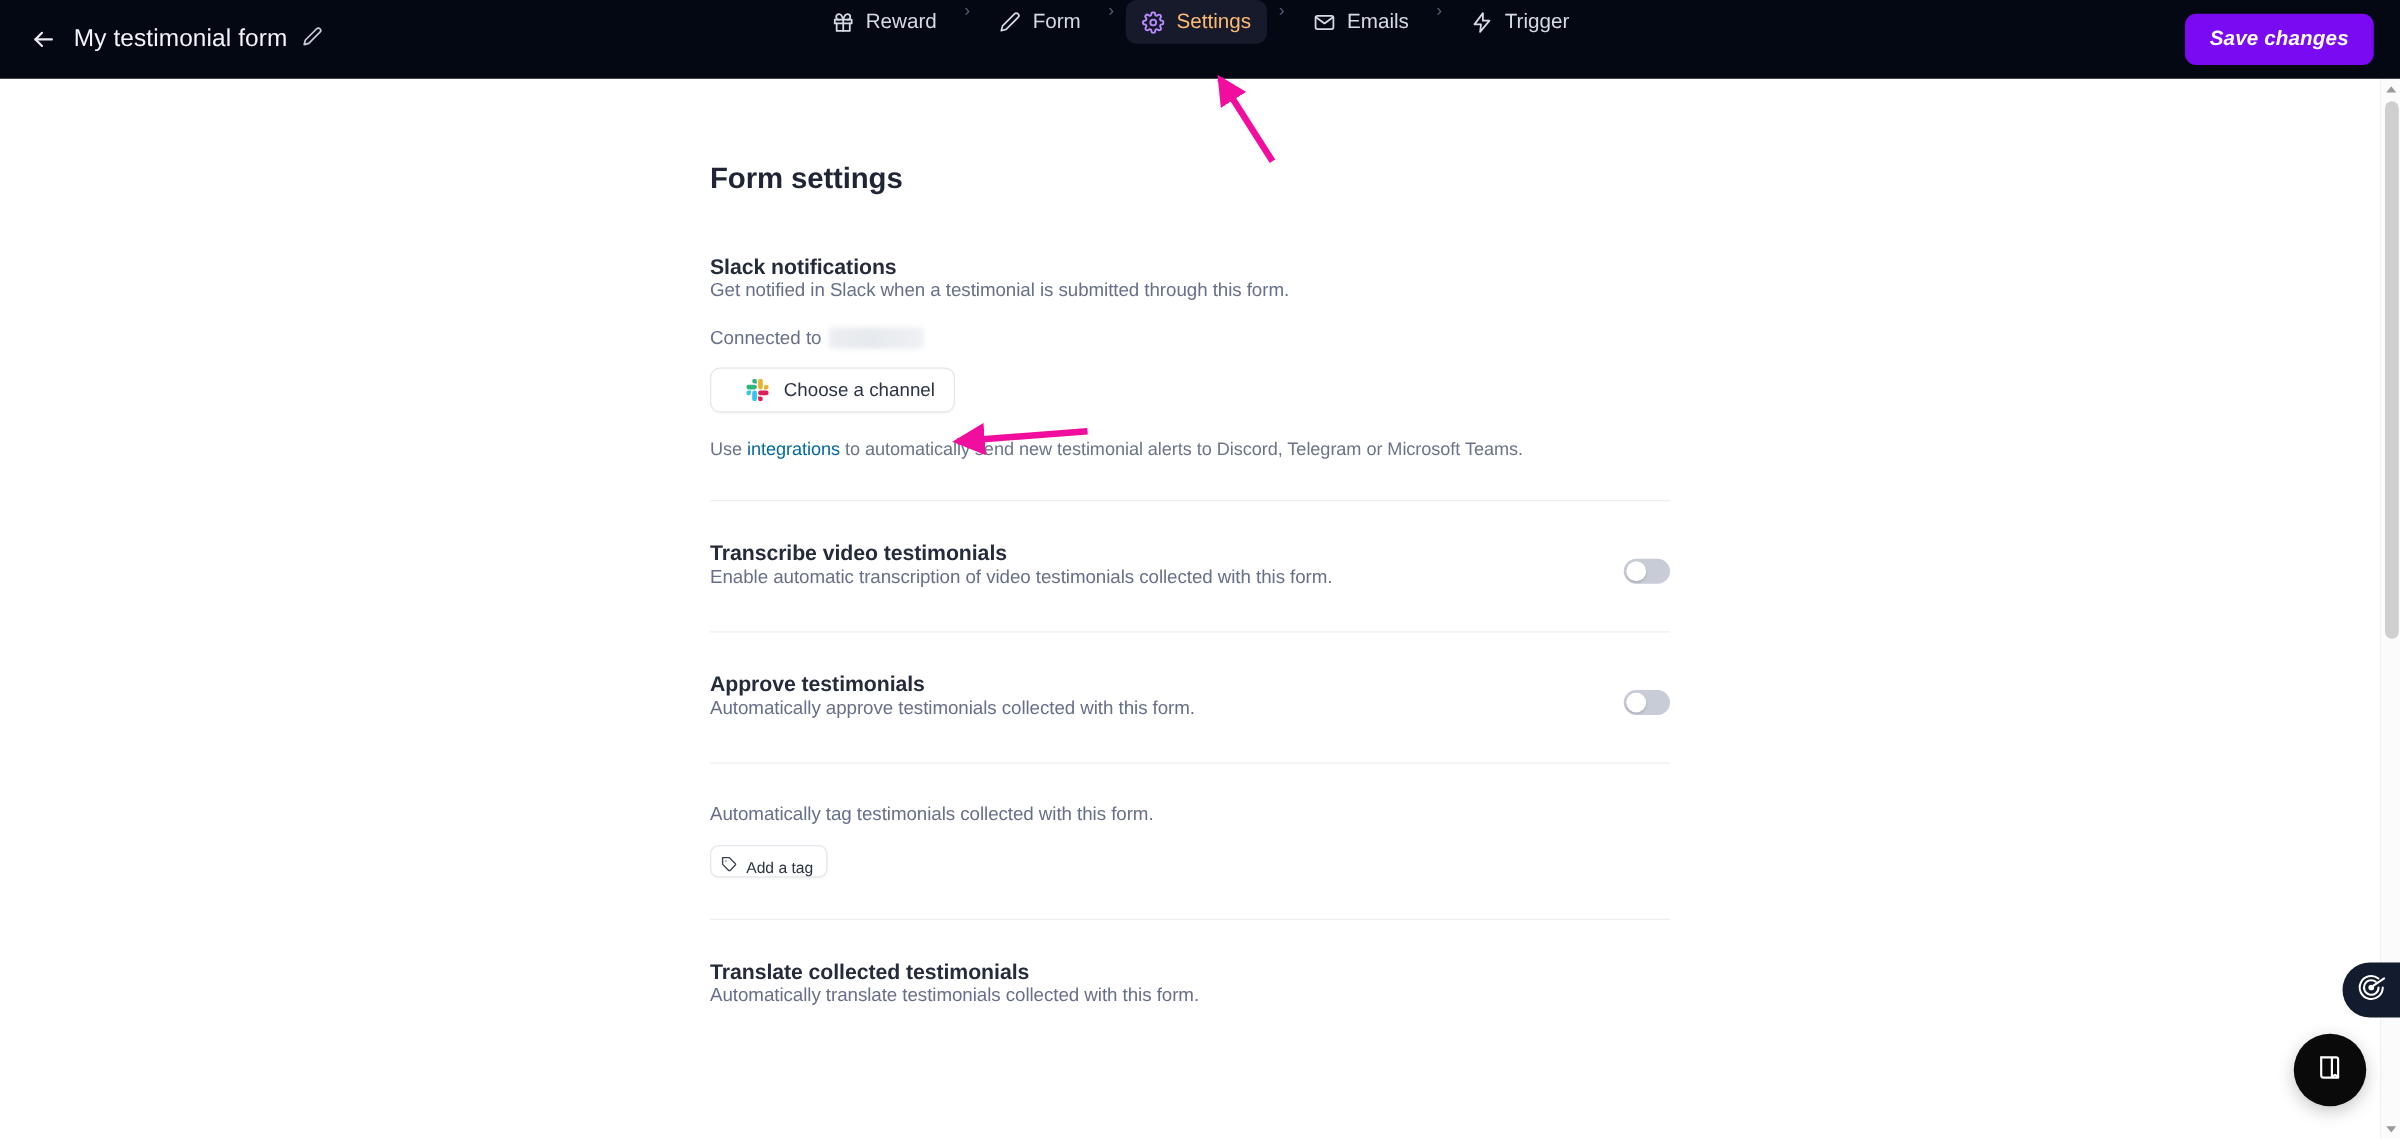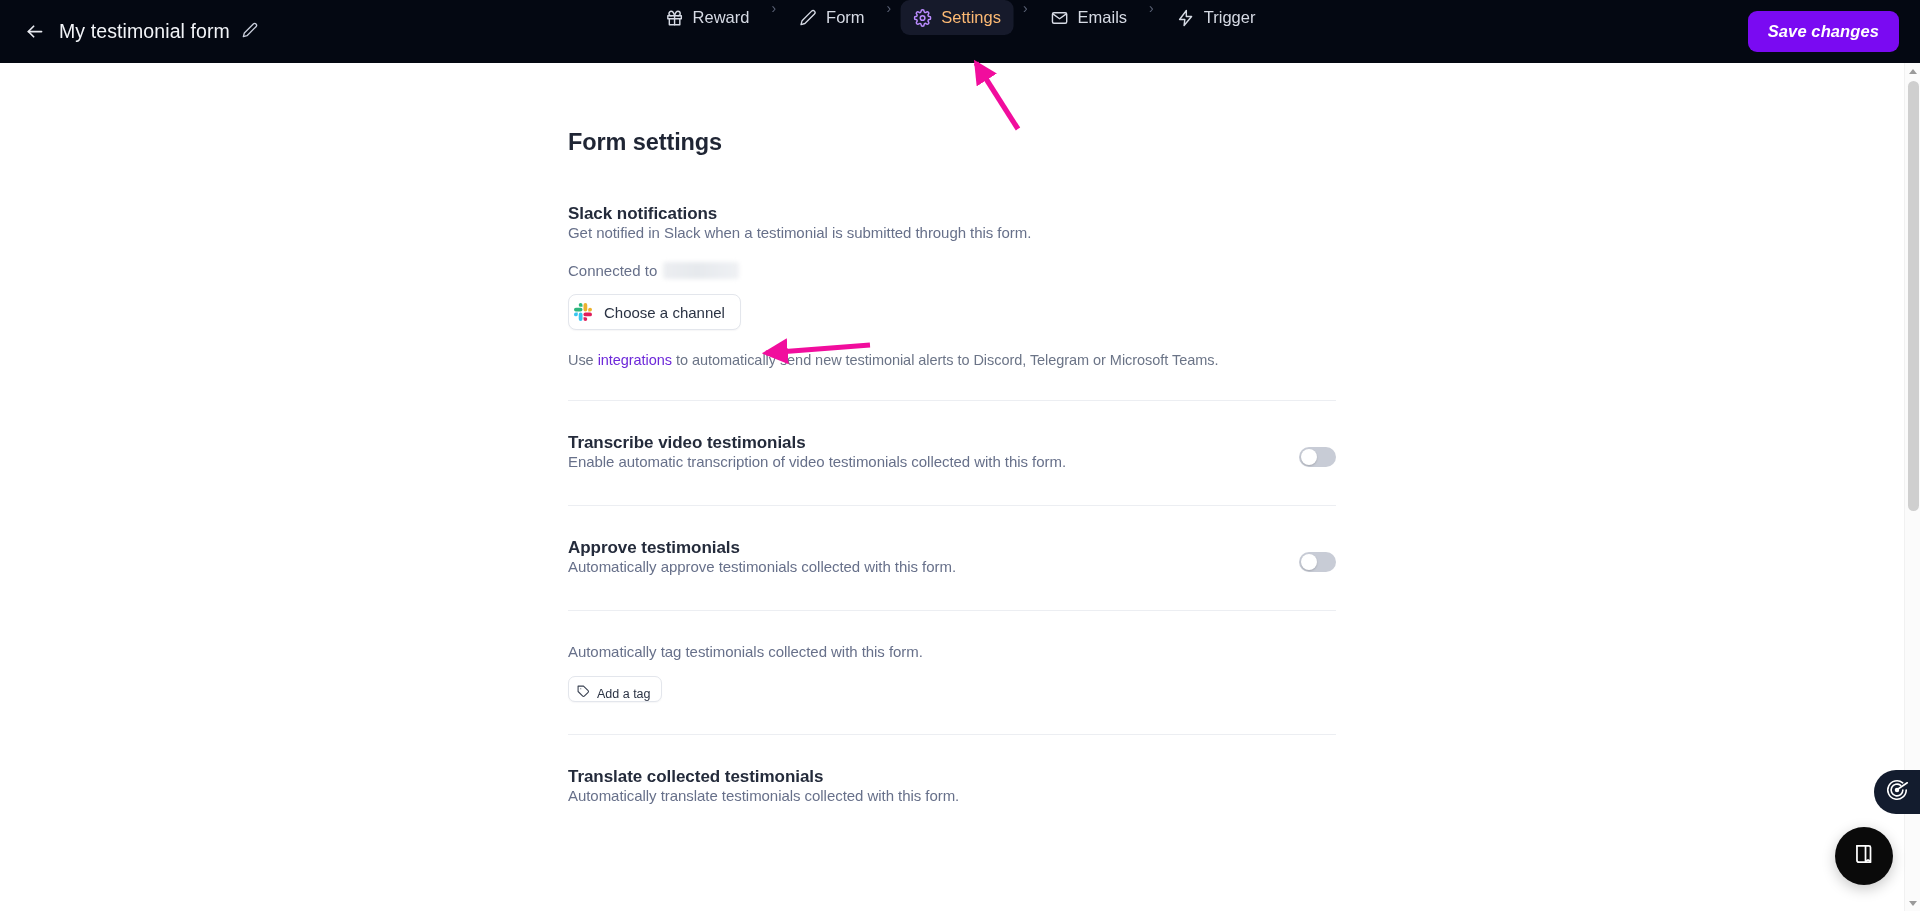--- a/index.html
+++ b/index.html
@@ -143,39 +143,39 @@
     border-radius: 3px;
     background: linear-gradient(90deg,#eceef1 0%,#e6e9ed 45%,#eff1f4 100%);
     filter: blur(2.2px);
   }
 
   .choose-channel {
     margin-top: 15px;
     display: inline-flex; align-items: center;
     gap: 12px;
     height: 36px;
-    padding: 0 15px 0 5px;
+    padding: 0 15px 0 28px;
     border: 1px solid #e3e6ec;
     border-radius: 8px;
     background: #ffffff;
     font-size: 15px;
     color: #2b3344;
     cursor: pointer;
     box-shadow: 0 1px 1.5px rgba(16,24,40,0.04);
   }
   .slack-ico { width: 18px; height: 18px; display:block; }
 
   .use-line {
     margin-top: 22px;
     font-size: 14.5px;
     color: #6b7487;
     letter-spacing: -0.05px;
   }
   .use-line a {
-    color: #6d28d9;
+    color: #0369a1;
     text-decoration: none;
     cursor: pointer;
   }
 
   .divider {
     height: 1px;
     background: #eceef2;
     width: 768px;
   }
 

